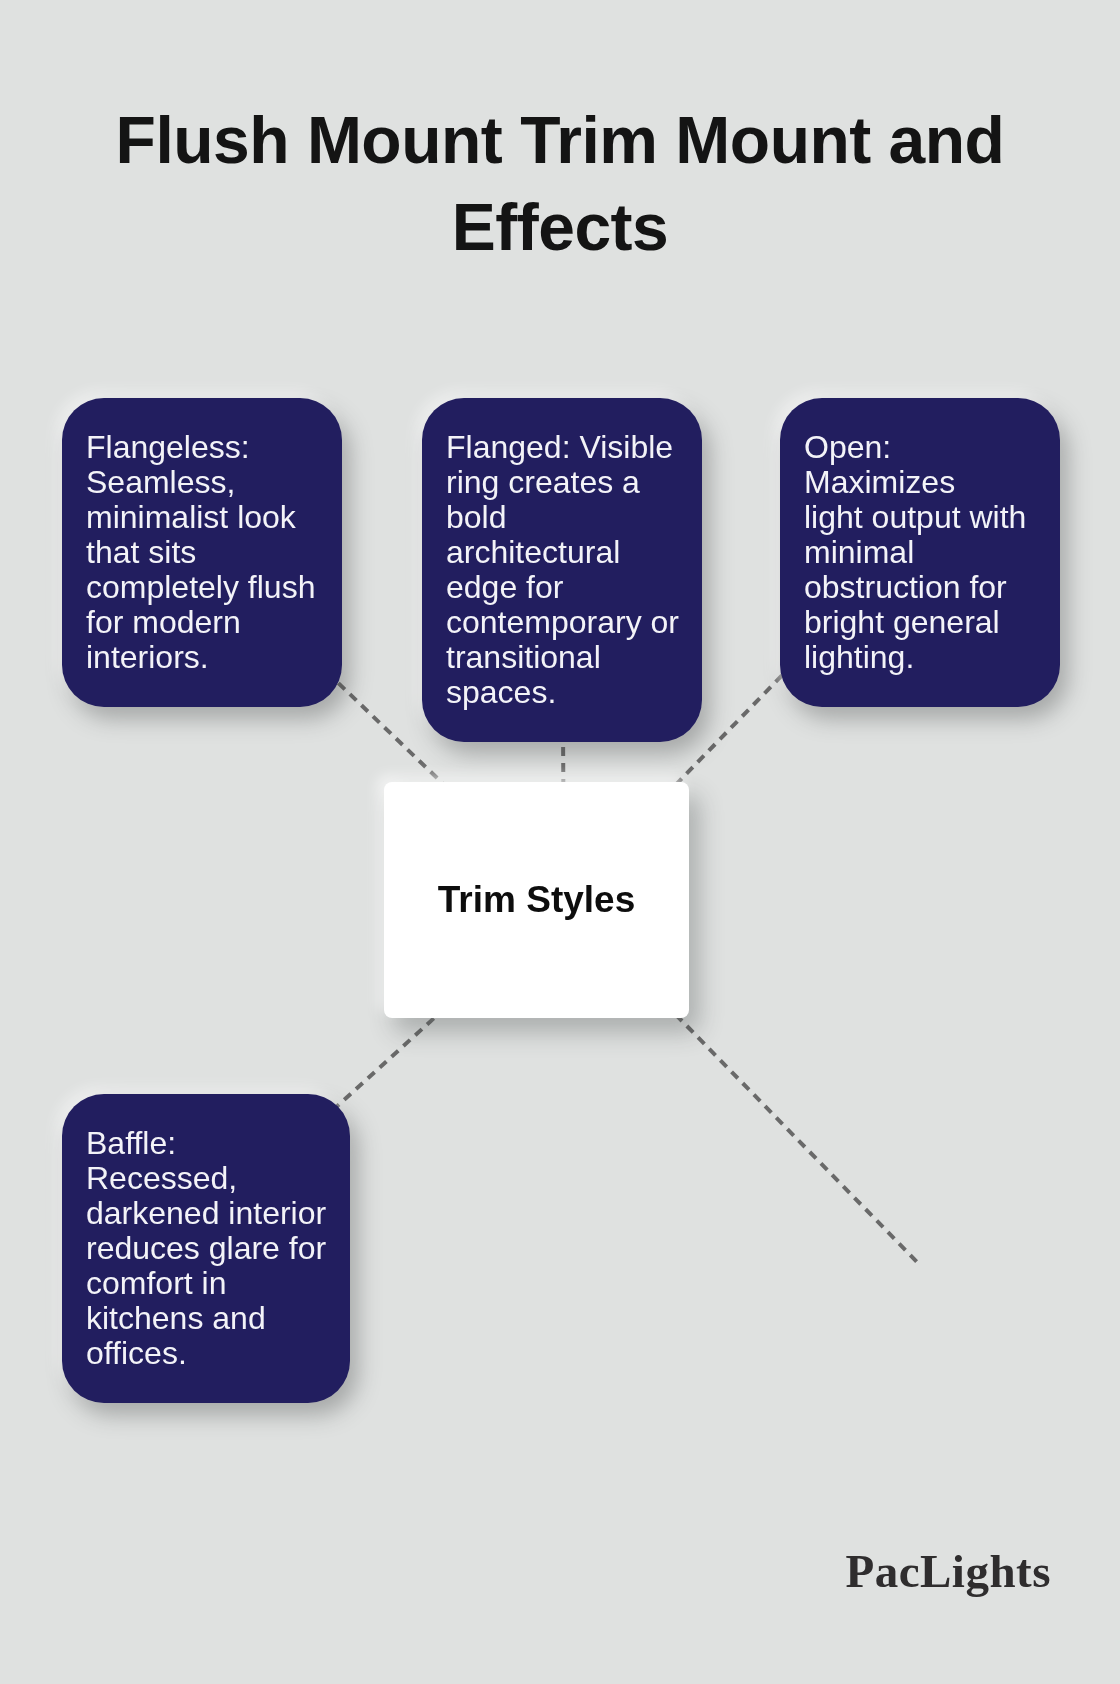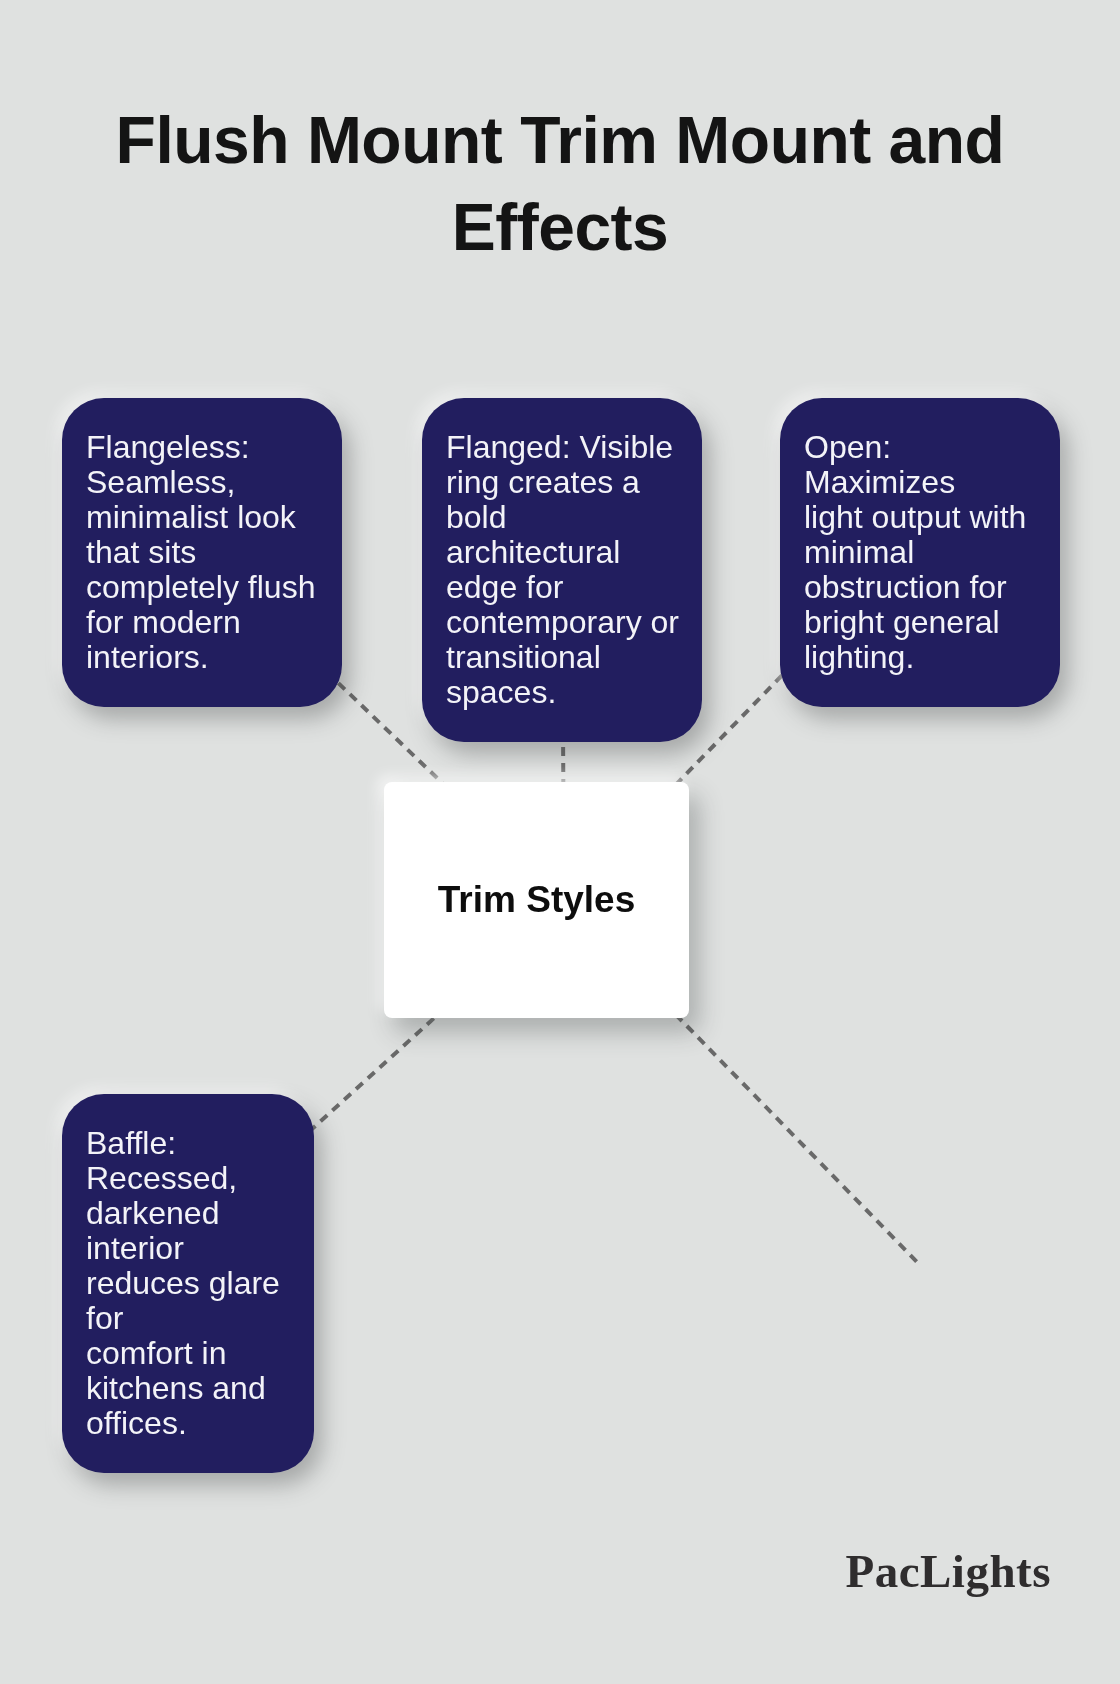--- a/index.html
+++ b/index.html
@@ -53,21 +53,21 @@
     padding: 32px 18px 32px 24px;
     font-size: 32px;
     line-height: 35px;
     white-space: pre-line;
     box-shadow: 8px 12px 22px rgba(60, 64, 64, 0.35),
                 -6px -6px 14px rgba(255, 255, 255, 0.55);
   }
   .node-1 { left: 62px;  top: 398px;  width: 280px; }
   .node-2 { left: 422px; top: 398px;  width: 280px; }
   .node-3 { left: 780px; top: 398px;  width: 280px; }
-  .node-4 { left: 62px;  top: 1094px; width: 252px; }
+  .node-4 { left: 62px;  top: 1094px; width: 288px; }
   .node-5 { left: 780px; top: 1094px; width: 278px; }
   .center-node {
     position: absolute;
     z-index: 2;
     left: 384px;
     top: 782px;
     width: 305px;
     height: 236px;
     background: var(--center_fill, #ffffff);
     border-radius: 8px;

